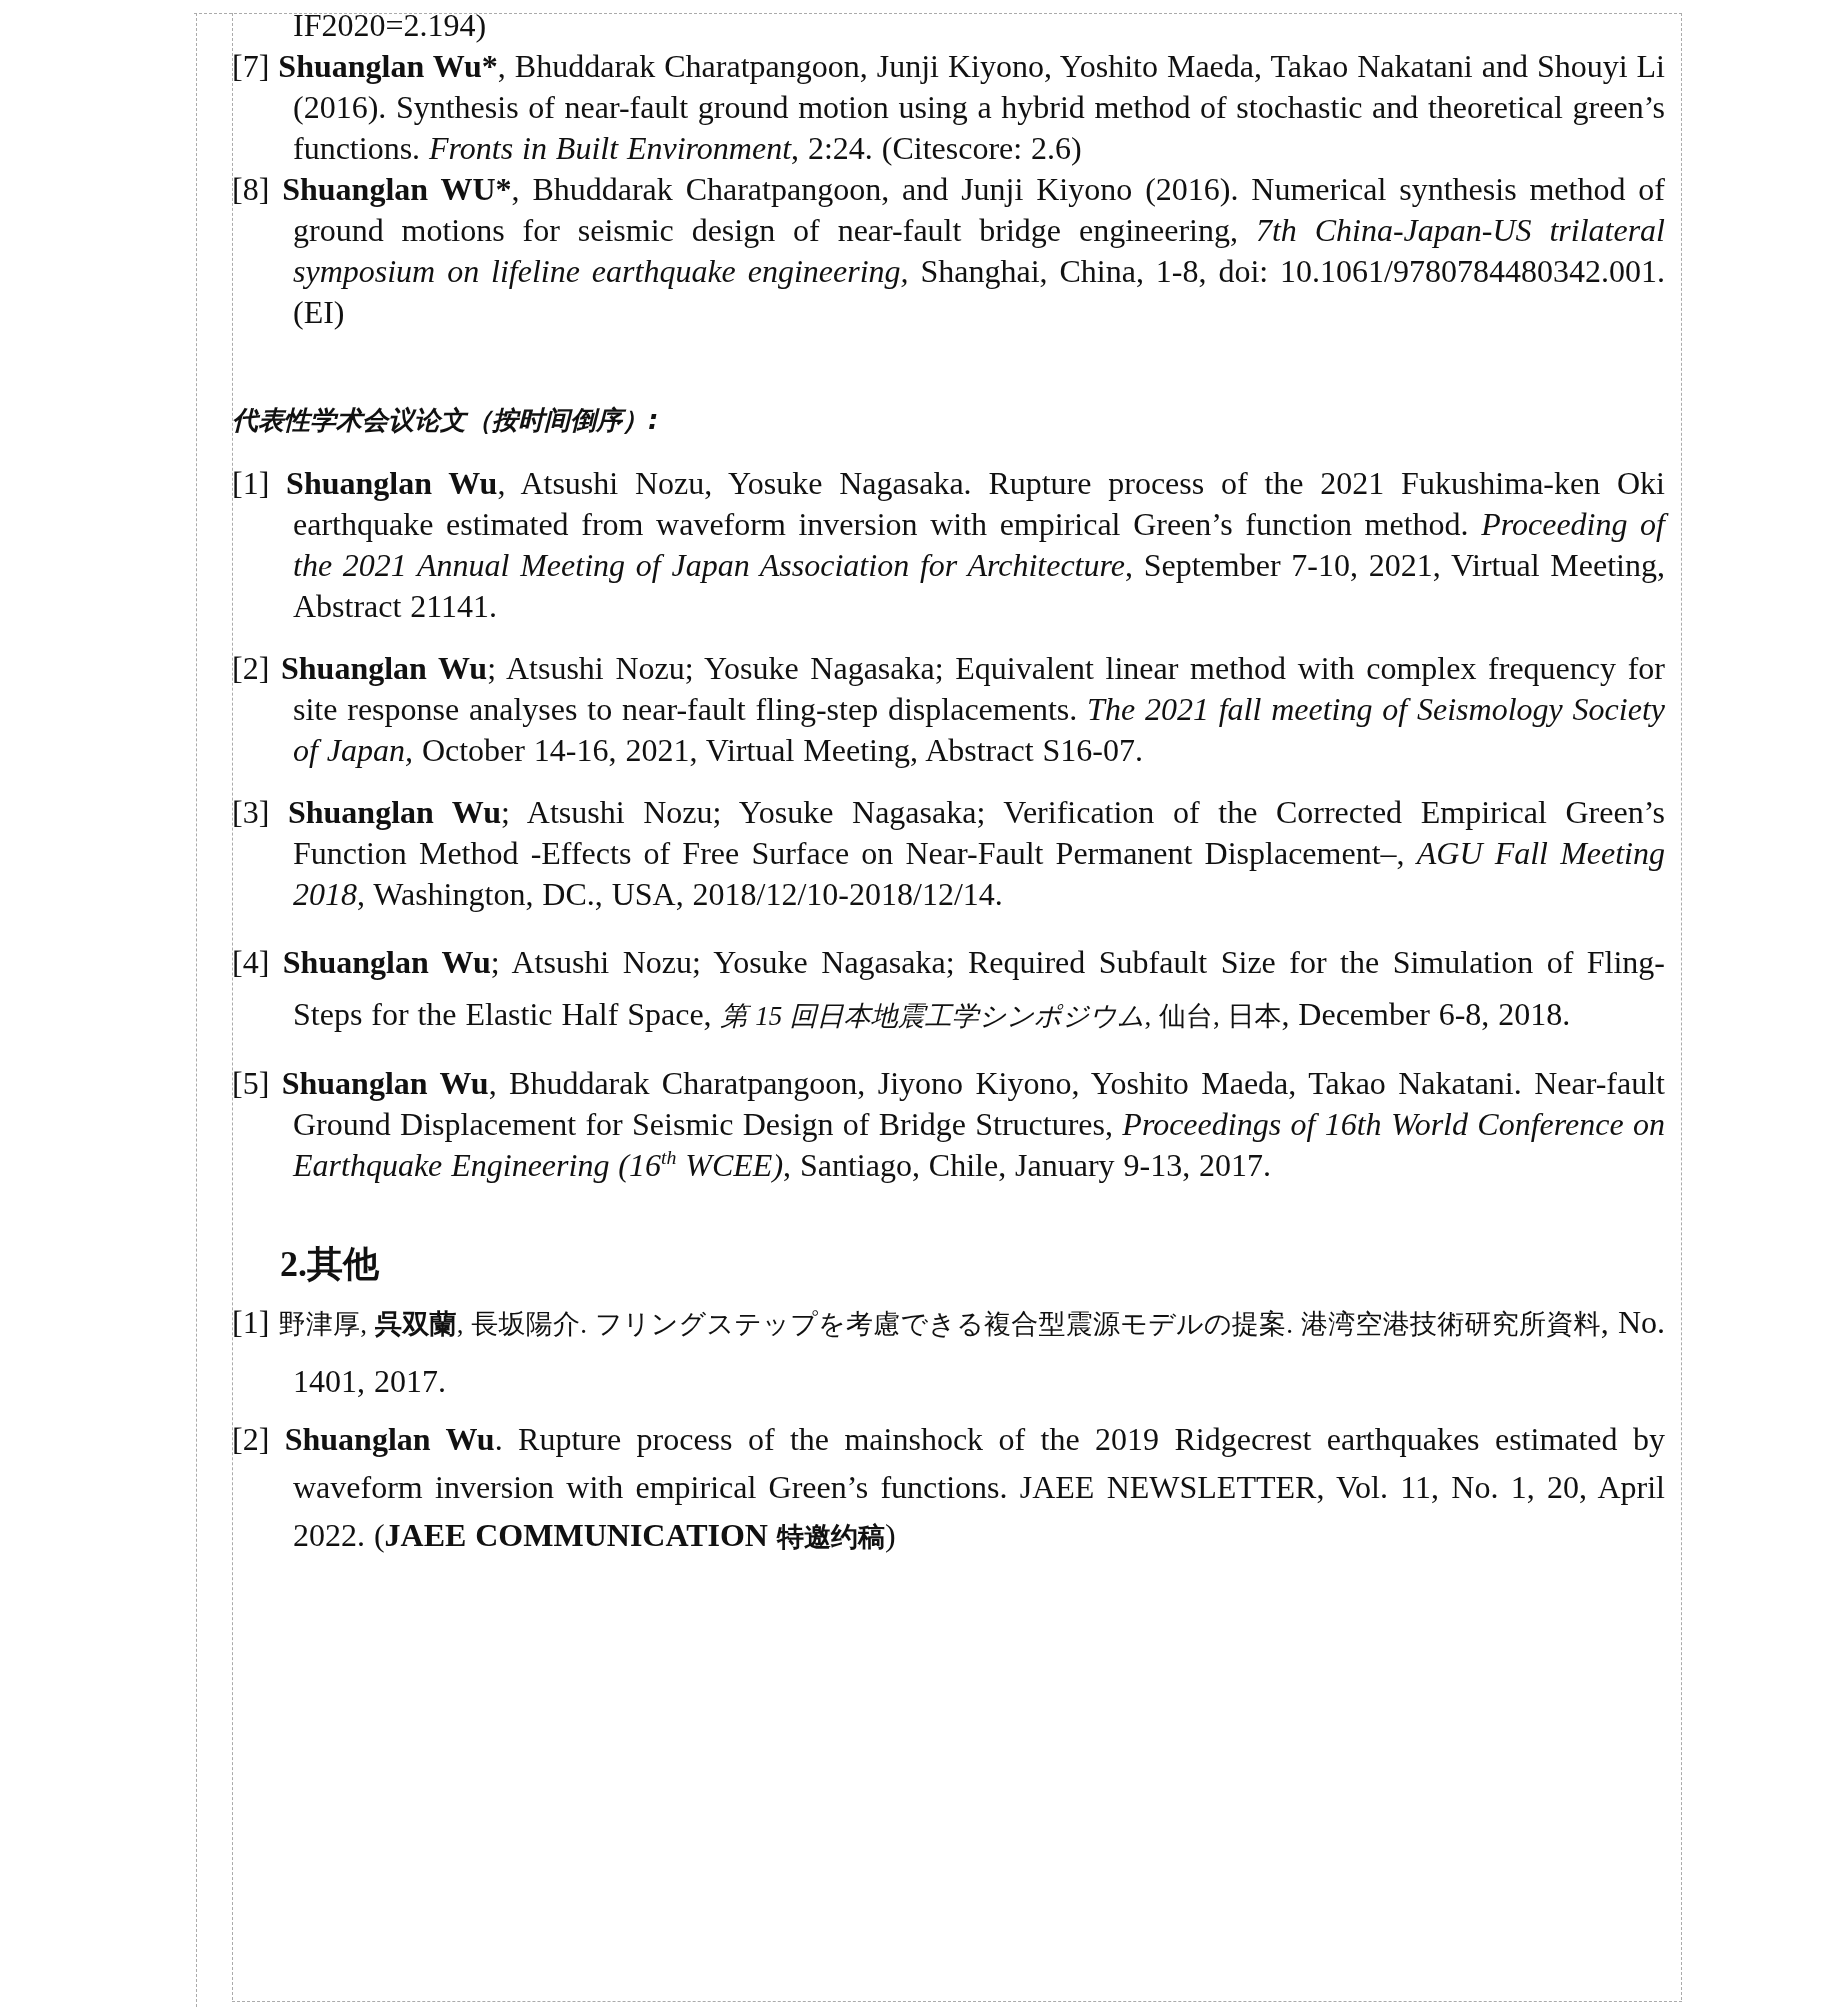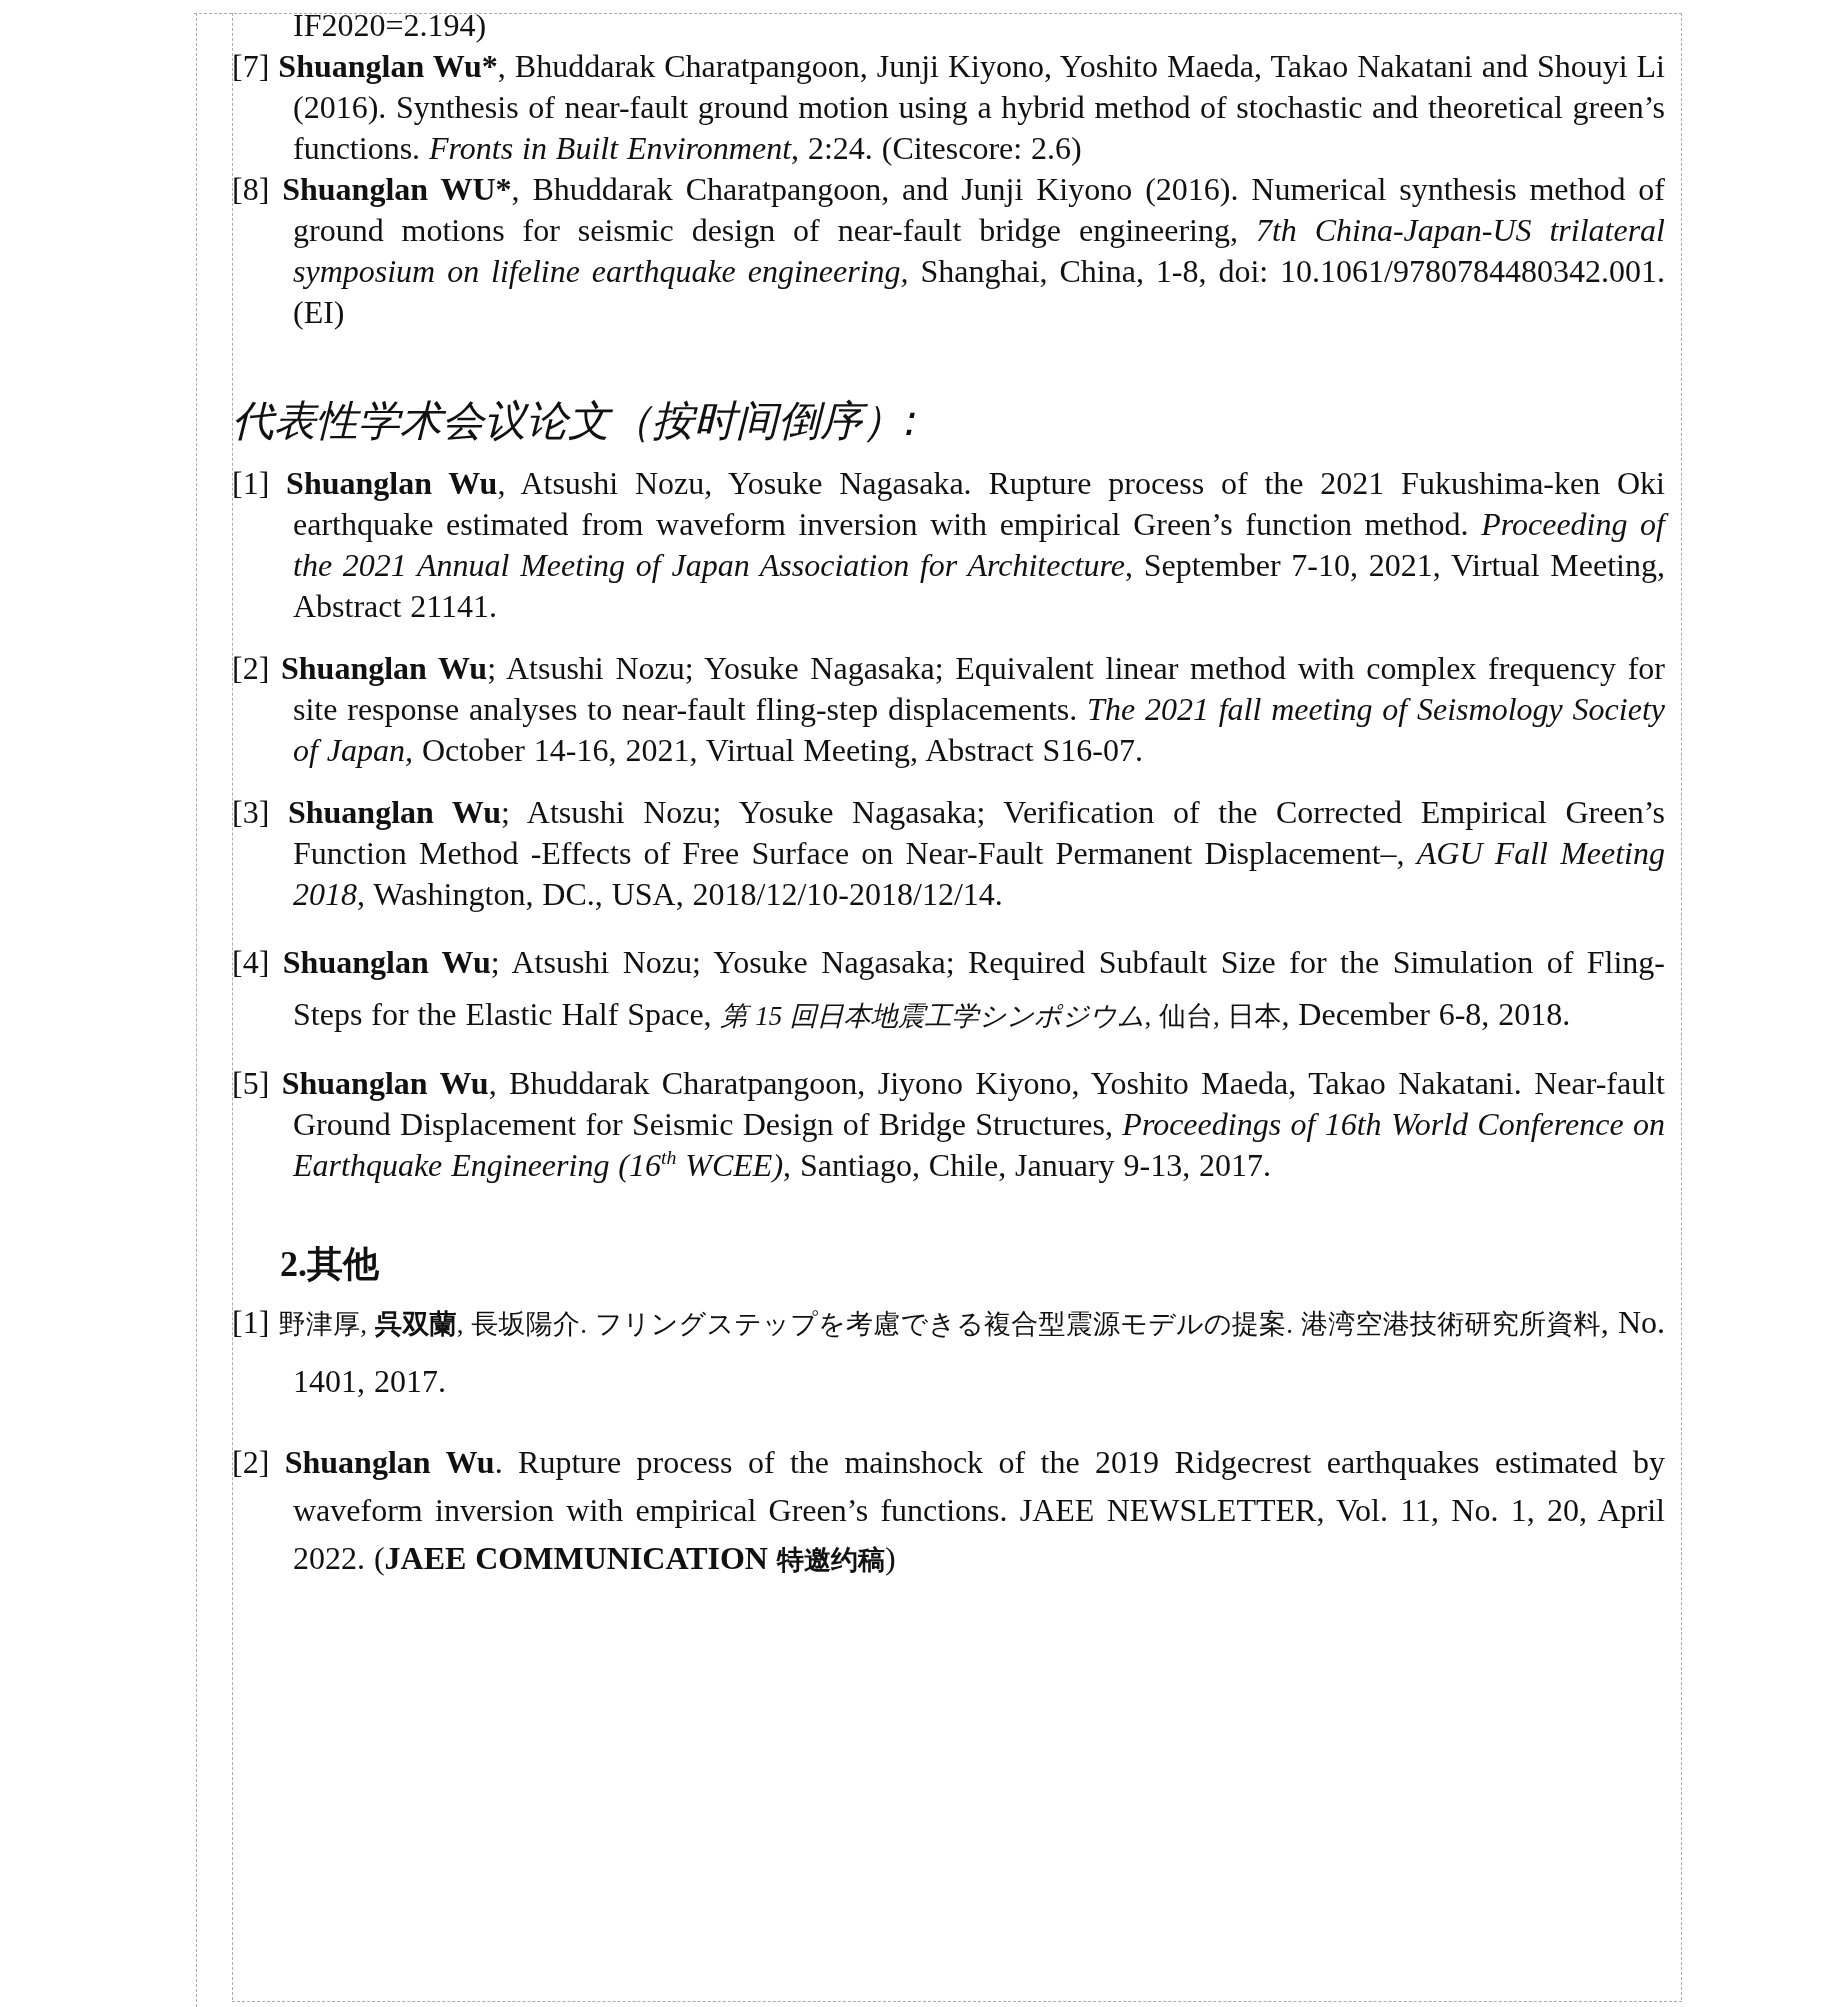--- a/index.html
+++ b/index.html
@@ -46,42 +46,42 @@
   p.ref.cont { text-indent: 0; }
 
   .ref-label { font-weight: normal; }
   span.b   { font-weight: bold; }
   span.i   { font-style: italic; }
   span.cjk { font-family: Liberation Serif, serif; font-size: 27px; }
   span.sup { vertical-align: super; font-size: 0.62em; line-height: 0; }
 
   #conference-heading {
     margin: 64px 0 19.7px 0;
-    font-size: 42px;
+    font-size: 26px;
     line-height: 47px;
-    font-weight: normal;
+    font-weight: bold;
     font-style: italic;
     font-family: "DejaVu Sans", "Liberation Sans", sans-serif;
   }
   #other-heading {
     margin: 56px 0 7.2px 0;
     font-size: 36px;
     line-height: 45px;
     font-weight: bold;
     font-family: "Liberation Serif", serif;
     padding-left: 48px;
   }
 
   #conference-list p.ref + p.ref { margin-top: 21px; }
   
   #conference-list p.ref:nth-child(4) { line-height: 52px; }
 
   #other-list p.ref { line-height: 57px; }
   #other-list p.ref:nth-child(2) { line-height: 48px; }
-  #other-list p.ref + p.ref { margin-top: 28px; }
+  #other-list p.ref + p.ref { margin-top: 5px; }
 </style>
 </head>
 <body>
 
 <div class="boundary v" id="boundary-left-outer"></div>
 <div class="boundary v" id="boundary-left-inner"></div>
 <div class="boundary v" id="boundary-right"></div>
 <div class="boundary h" id="boundary-top"></div>
 <div class="boundary h" id="boundary-bottom"></div>
 

